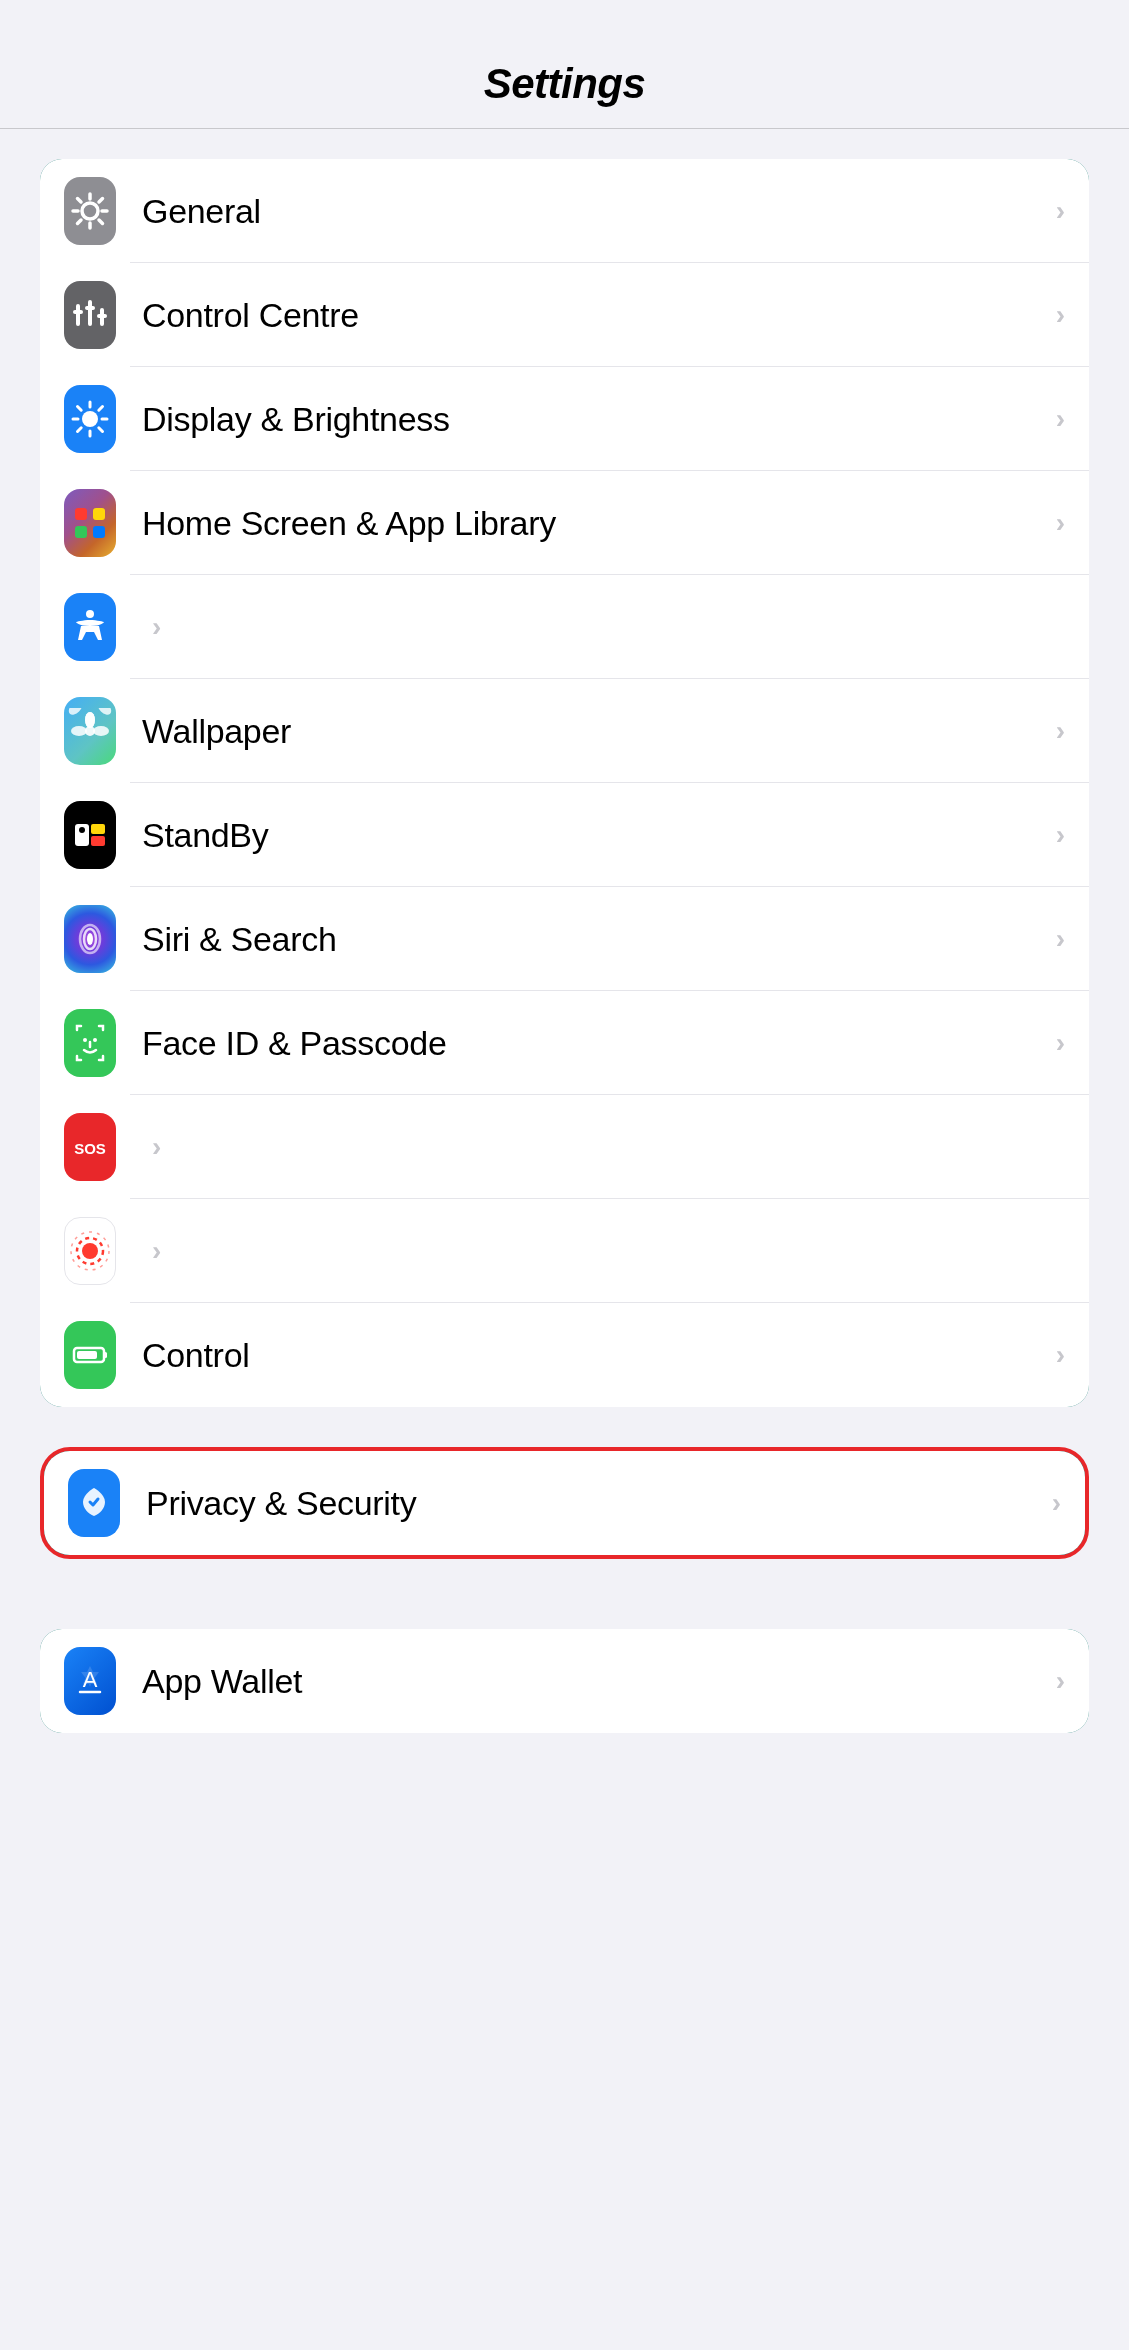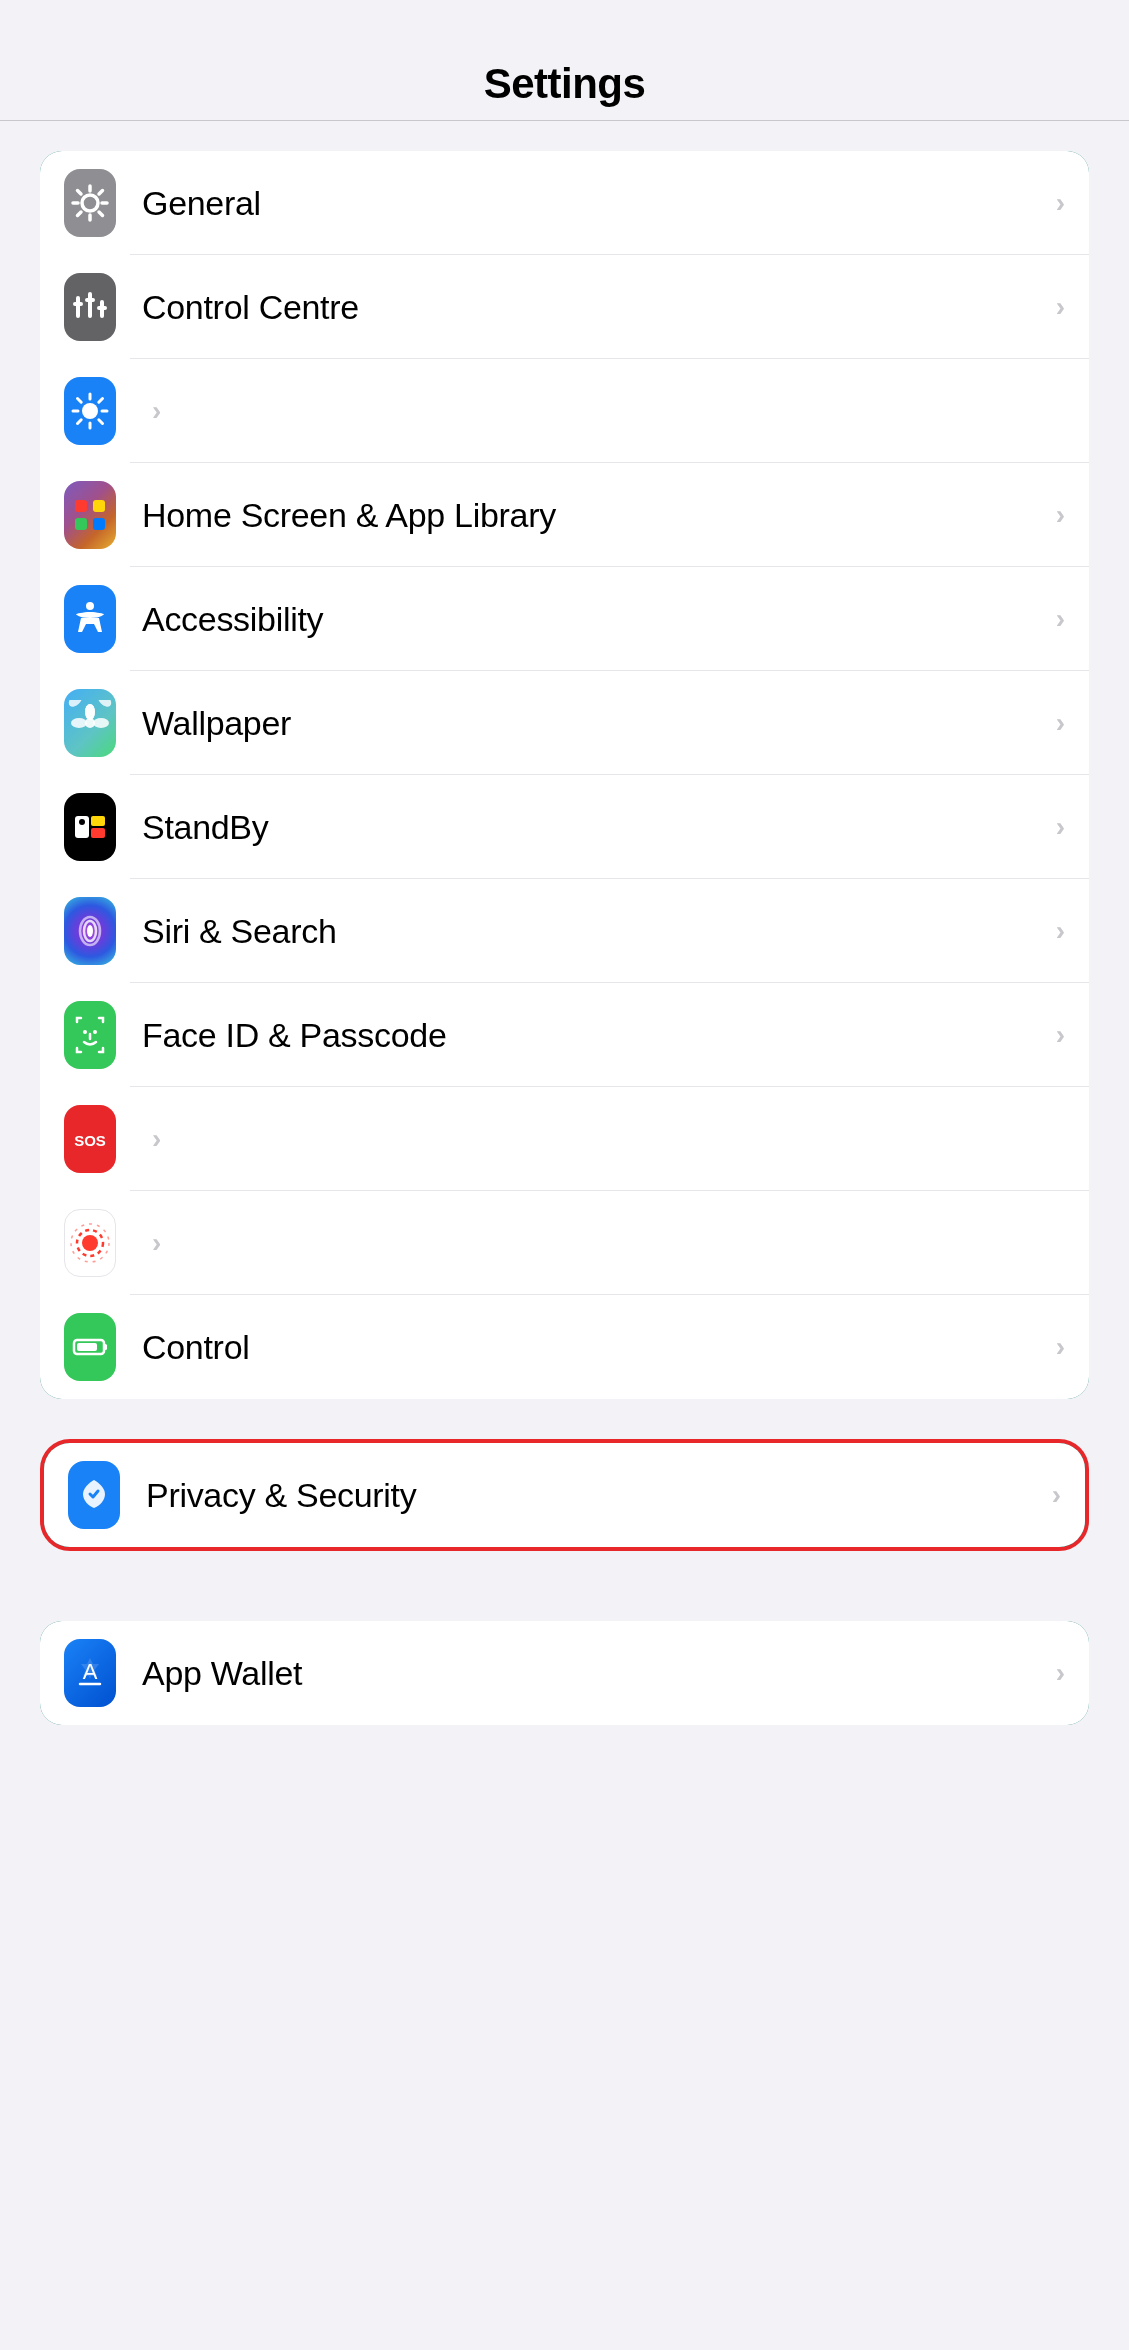--- a/index.html
+++ b/index.html
@@ -11,23 +11,24 @@
     body {
       width: 1129px;
       min-height: 2350px;
       background-color: #f2f2f7;
       font-family: -apple-system, 'SF Pro Text', 'Helvetica Neue', sans-serif;
       overflow-x: hidden;
     }
 
     .page-header {
       background-color: #f2f2f7;
-      padding: 60px 40px 12px;
+      padding: 60px 40px 20px;
       text-align: center;
       border-bottom: 1px solid #c8c8cc;
+      font-style: italic;
     }
 
     .page-title {
       font-size: 42px;
       font-weight: 700;
       color: #000;
       letter-spacing: -0.5px;
     }
 
     .settings-list-container {
@@ -244,20 +245,21 @@
           <line x1="23" y1="6" x2="23" y2="11" stroke="white" stroke-width="3" stroke-linecap="round"></line>
           <line x1="23" y1="35" x2="23" y2="40" stroke="white" stroke-width="3" stroke-linecap="round"></line>
           <line x1="6" y1="23" x2="11" y2="23" stroke="white" stroke-width="3" stroke-linecap="round"></line>
           <line x1="35" y1="23" x2="40" y2="23" stroke="white" stroke-width="3" stroke-linecap="round"></line>
           <line x1="10.5" y1="10.5" x2="14.2" y2="14.2" stroke="white" stroke-width="3" stroke-linecap="round"></line>
           <line x1="31.8" y1="31.8" x2="35.5" y2="35.5" stroke="white" stroke-width="3" stroke-linecap="round"></line>
           <line x1="35.5" y1="10.5" x2="31.8" y2="14.2" stroke="white" stroke-width="3" stroke-linecap="round"></line>
           <line x1="14.2" y1="31.8" x2="10.5" y2="35.5" stroke="white" stroke-width="3" stroke-linecap="round"></line>
         </svg>
       </div>
+      <span class="item-label">Display &amp; Brightness</span>
       <span class="chevron">›</span>
     </div>
 
     <div class="settings-item">
       <div class="icon-wrapper icon-homescreen">
         <svg class="icon-svg" viewBox="0 0 46 46" fill="none">
           <rect x="8" y="8" width="12" height="12" rx="3" fill="#FF3B30"></rect>
           <rect x="26" y="8" width="12" height="12" rx="3" fill="#FFD60A"></rect>
           <rect x="8" y="26" width="12" height="12" rx="3" fill="#34C759"></rect>
           <rect x="26" y="26" width="12" height="12" rx="3" fill="#007AFF"></rect>
@@ -268,21 +270,20 @@
     </div>
 
     <div class="settings-item">
       <div class="icon-wrapper icon-accessibility">
         <svg class="icon-svg" viewBox="0 0 46 46" fill="none">
           <circle cx="23" cy="10" r="4" fill="white"></circle>
           <path d="M23 16c-7 0-14 2-14 2s2 4 14 4 14-4 14-4-7-2-14-2z" fill="white"></path>
           <path d="M14 22l-3 14h4l4-8h8l4 8h4l-3-14" fill="white"></path>
         </svg>
       </div>
-      <span class="item-label">Accessibility</span>
       <span class="chevron">›</span>
     </div>
 
     <div class="settings-item">
       <div class="icon-wrapper icon-wallpaper">
         <svg class="icon-svg" viewBox="0 0 46 46" fill="none">
           <circle cx="23" cy="23" r="5" fill="white" opacity="0.9"></circle>
           <ellipse cx="23" cy="12" rx="5" ry="8" fill="white" opacity="0.85"></ellipse>
           <ellipse cx="23" cy="34" rx="5" ry="8" fill="white" opacity="0.85" transform="rotate(180 23 23)"></ellipse>
           <ellipse cx="12" cy="23" rx="8" ry="5" fill="white" opacity="0.85"></ellipse>

